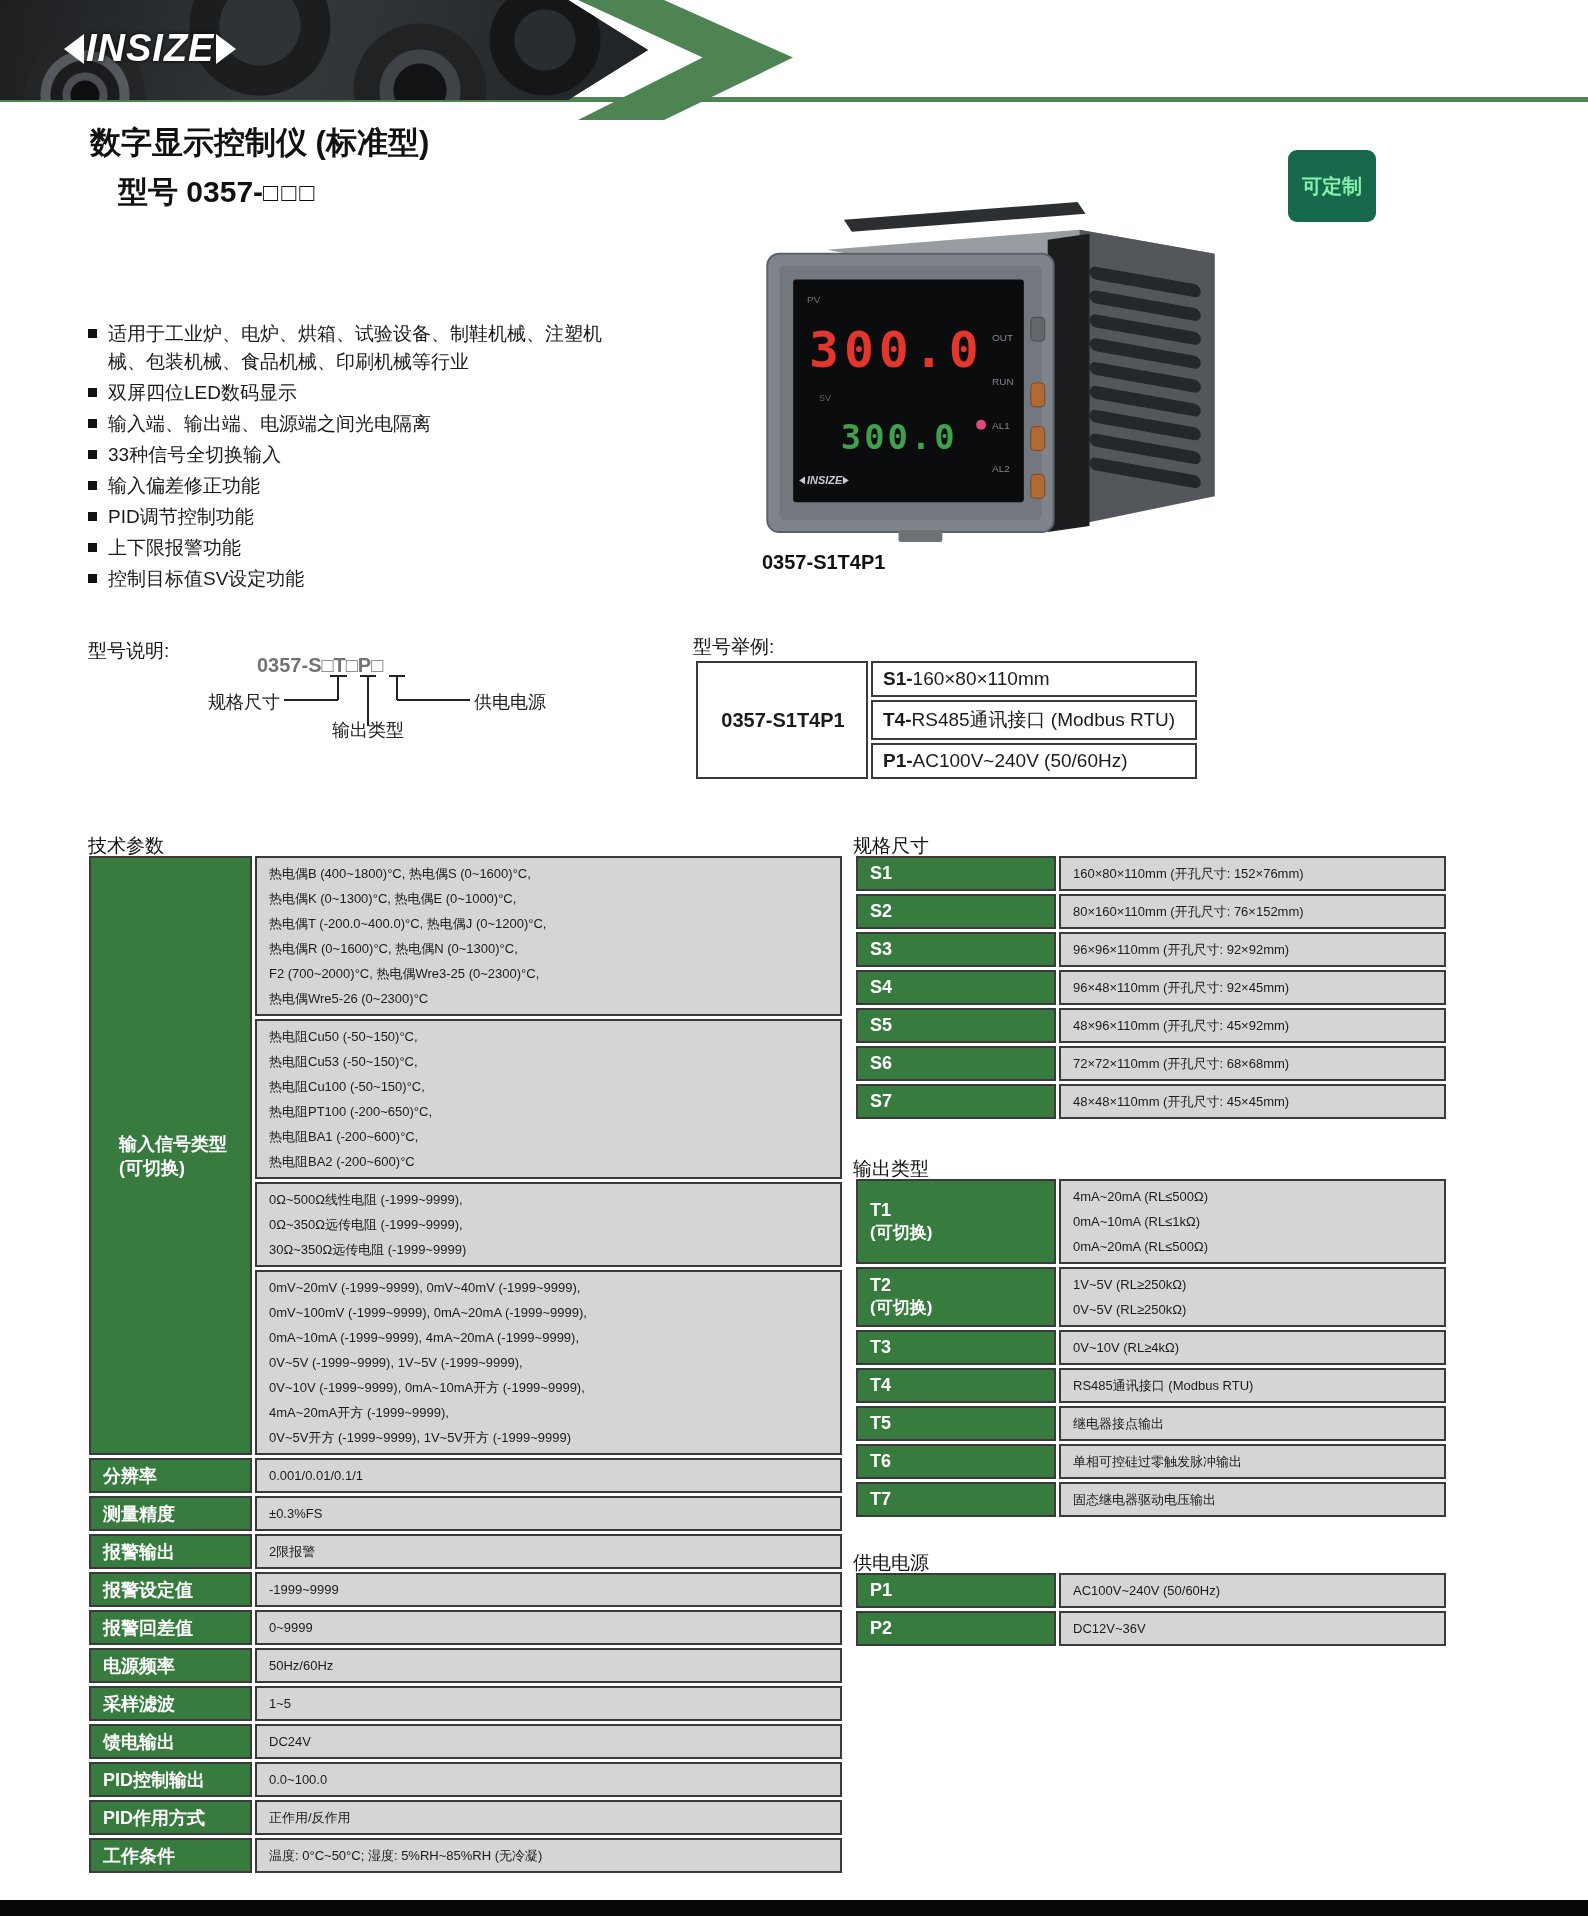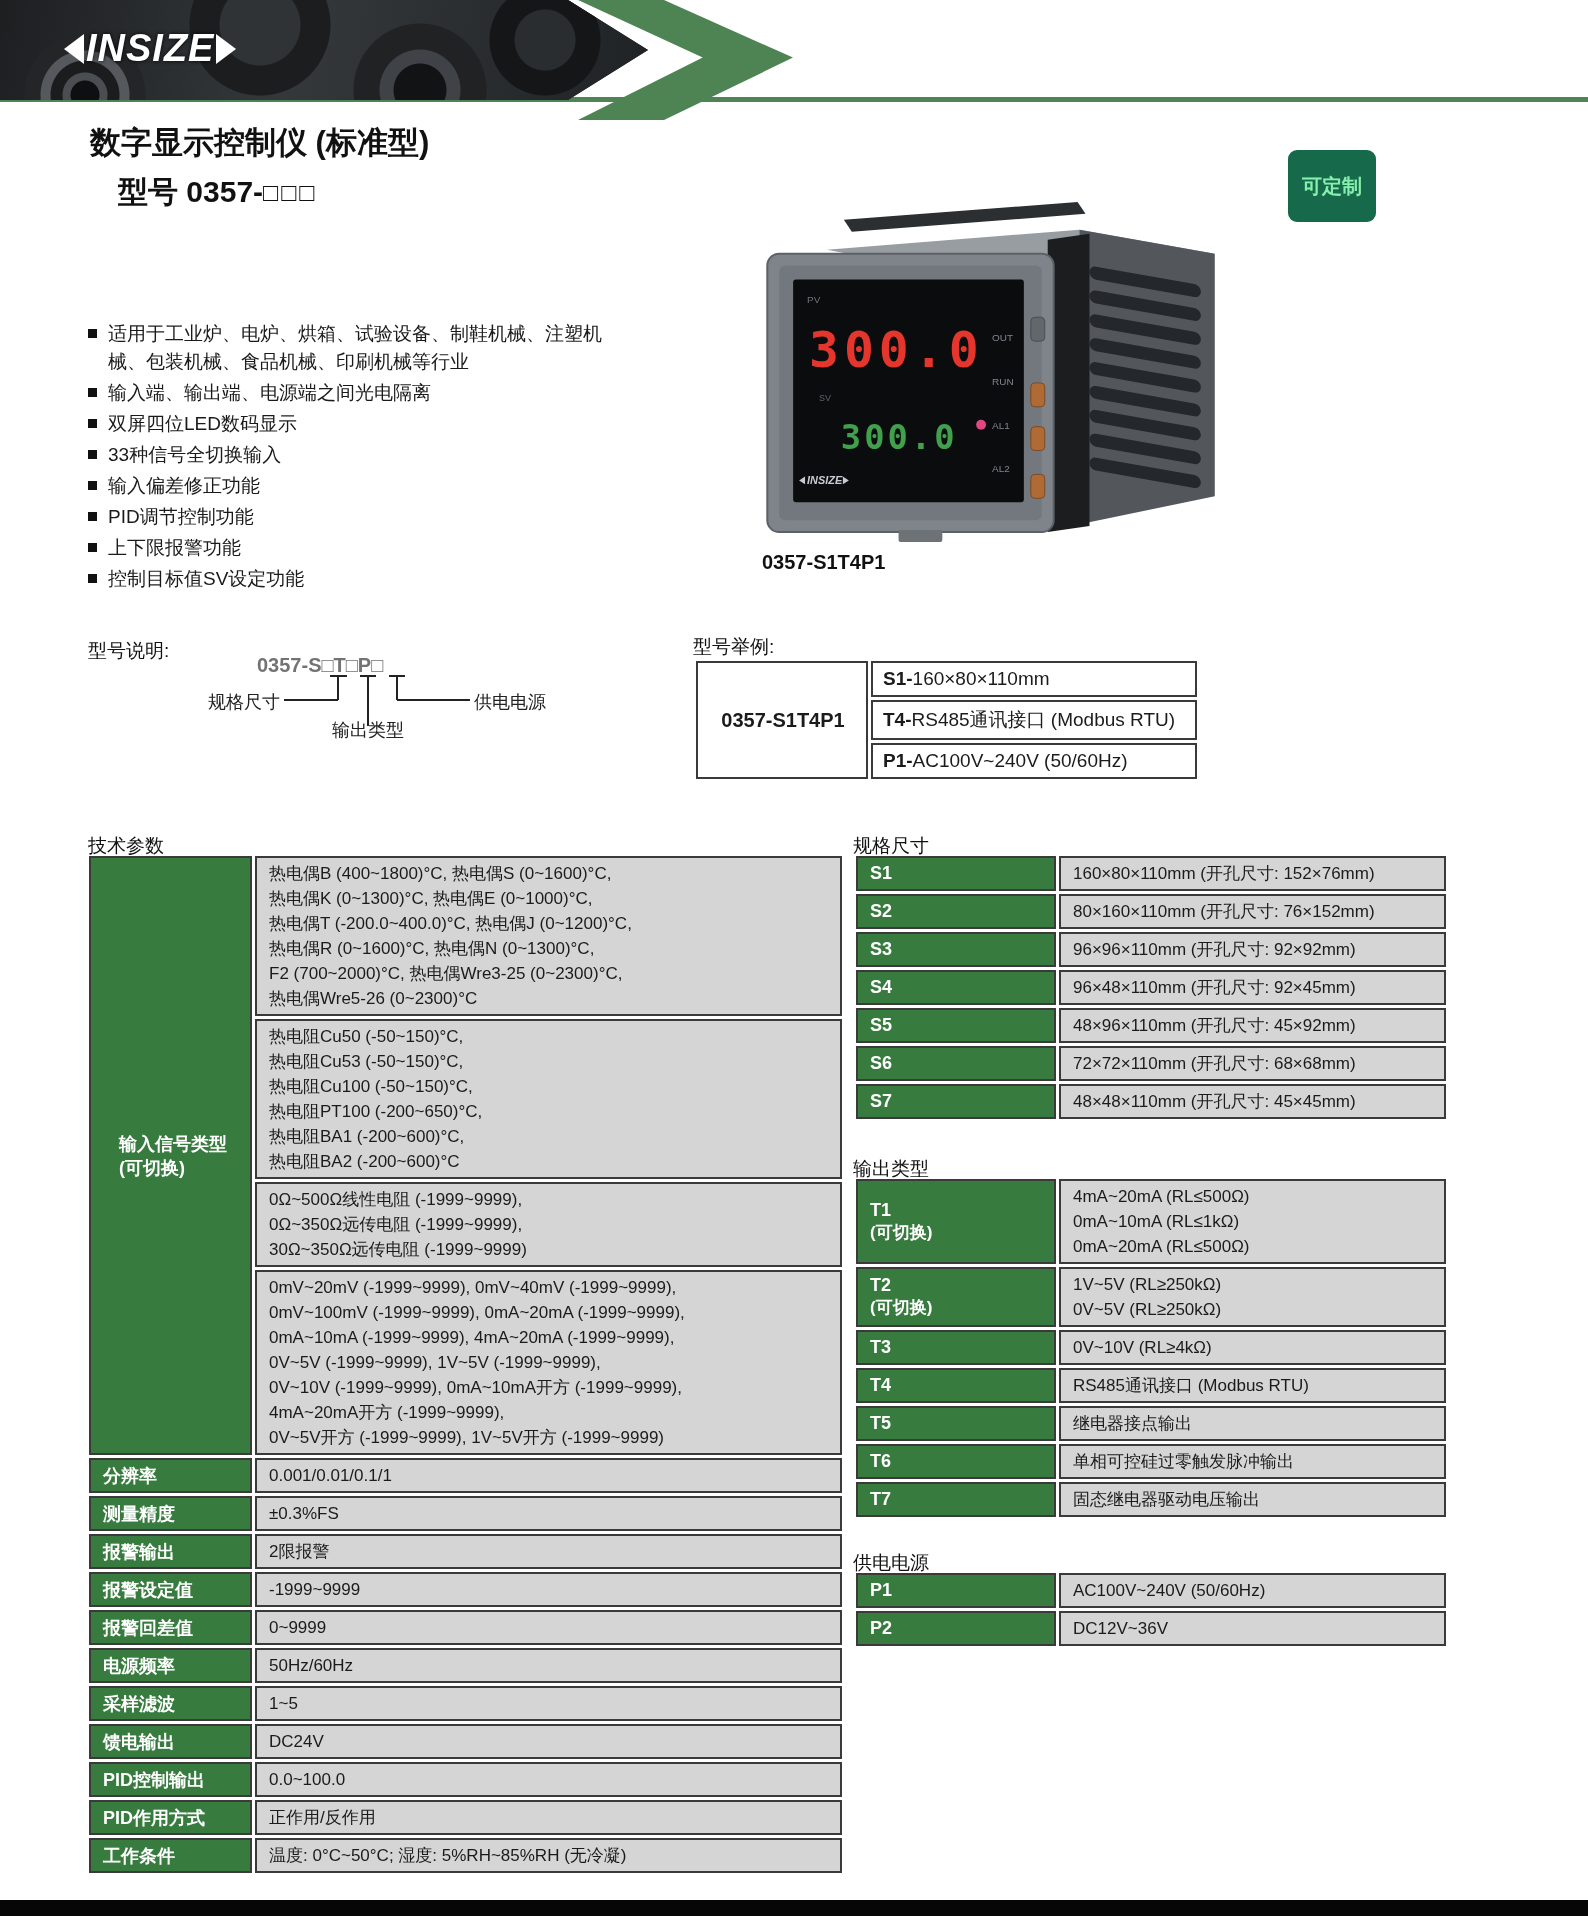--- a/index.html
+++ b/index.html
@@ -51,21 +51,21 @@
   
   .sec-label{ position:absolute; font-size:19px; color:#111; }
   .diagram-model{ position:absolute; left:257px; top:654px; font-size:20px; font-weight:bold; color:#737373; }
   .diagram-svg{ position:absolute; left:0; top:630px; width:700px; height:170px; }
   .callout{ position:absolute; font-size:18px; color:#222; }
 
   
   table.dtable{ border-collapse:separate; border-spacing:3px; table-layout:fixed; }
   .dtable th,.dtable td{ border:2px solid #3a3a3a; vertical-align:middle; }
   .cell-green{ background:#377B3E; color:#fff; font-weight:bold; text-align:left; padding:3px 12px; font-size:18px; }
-  .cell-grey{ background:#D5D5D5; color:#1b1b1b; padding:3px 12px; font-size:17px; line-height:25px;margin-top:48px; }
+  .cell-grey{ background:#D5D5D5; color:#1b1b1b; padding:3px 12px; font-size:13px; line-height:25px;margin-top:48px; }
   .cell-white{ background:#fff; color:#1b1b1b; padding:5px 10px; font-size:19px; }
   .code-note{ font-weight:bold; font-size:17px; }
 
   .example-table{ position:absolute; left:693px; top:658px; width:507px; }
   .example-model{ font-size:20px; font-weight:bold; padding-left:12px; }
 
   .tech-table{ position:absolute; left:86px; top:853px; width:759px; }
   .tech-table .cell-grey div{ white-space:nowrap; }
   .tech-input-label{ text-align:left; padding-left:28px; font-size:18px; }
 
@@ -98,25 +98,25 @@
   </div>
   <div class="badge">可定制</div>
 
   <ul class="features">
     <li>
         <span class="bullet"></span>
         <span>适用于工业炉、电炉、烘箱、试验设备、制鞋机械、注塑机械、包装机械、食品机械、印刷机械等行业</span>
       </li>
     <li>
         <span class="bullet"></span>
+        <span>双屏四位LED数码显示</span>
+      </li>
+    <li>
+        <span class="bullet"></span>
         <span>输入端、输出端、电源端之间光电隔离</span>
-      </li>
-    <li>
-        <span class="bullet"></span>
-        <span>双屏四位LED数码显示</span>
       </li>
     <li>
         <span class="bullet"></span>
         <span>33种信号全切换输入</span>
       </li>
     <li>
         <span class="bullet"></span>
         <span>输入偏差修正功能</span>
       </li>
     <li>

